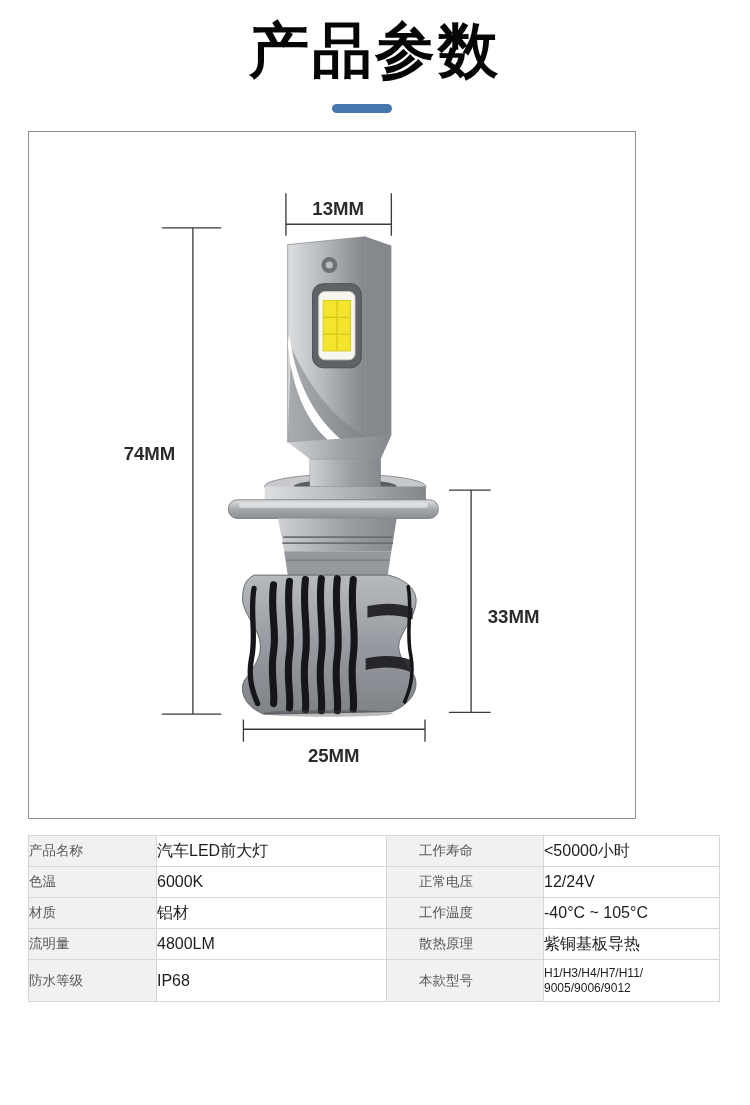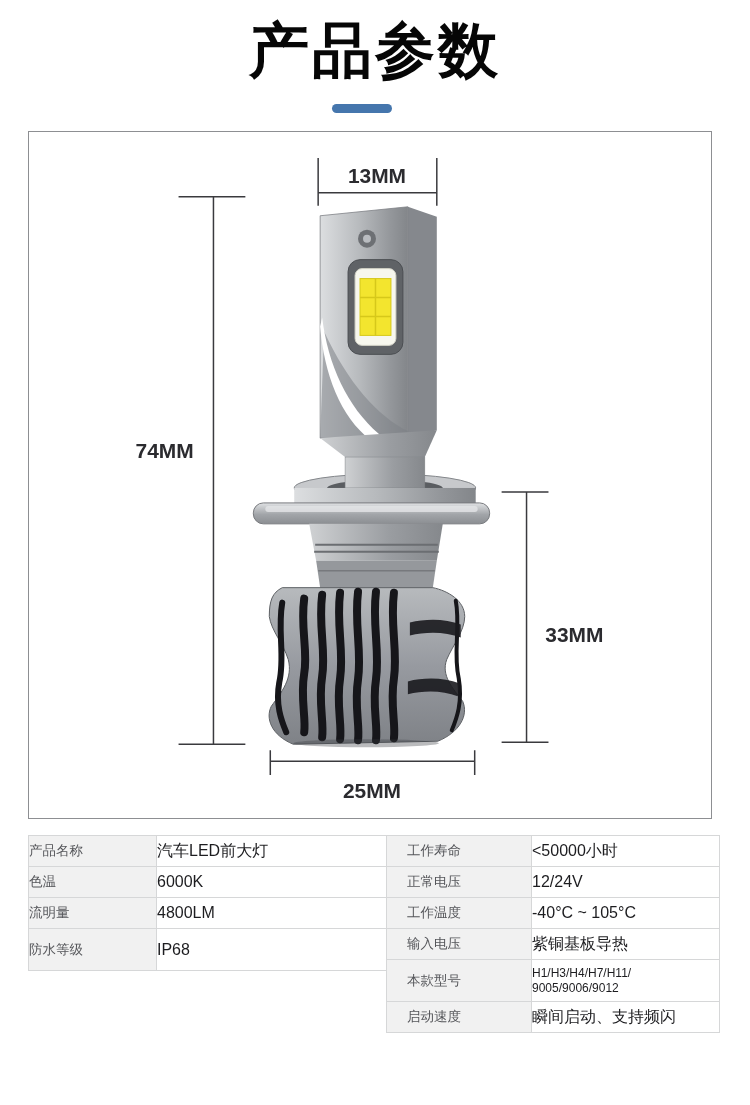--- a/index.html
+++ b/index.html
@@ -19,21 +19,21 @@
     letter-spacing:3px;
   }
   .accent-bar{
     position:absolute;top:104px;left:332px;
     width:60px;height:9px;border-radius:5px;
     background:#4576ad;
   }
   
   .image-panel{
     position:absolute;left:28px;top:131px;
-    width:684px;height:688px;
+    width:608px;height:688px;
     box-sizing:border-box;
     border:1px solid #8d8f92;
     background:#ffffff;
   }
   .image-panel svg{display:block;width:100%;height:100%;}
   .dim-text{
     font-family:"Liberation Sans","DejaVu Sans",sans-serif;
     font-size:21px;font-weight:600;fill:#2b2b2f;
   }
   
@@ -49,21 +49,21 @@
     padding:0;
     vertical-align:middle;
   }
   td.label-cell{
     background:#f1f1f1;
     color:#55565a;
     font-size:13.5px;
     padding-left:26px;
     width:127px;
   }
-  table.spec-right td.label-cell{width:124px;padding-left:20px;}
+  table.spec-right td.label-cell{width:124px;padding-left:32px;}
   td.value-cell{
     background:#ffffff;
     color:#1d1d20;
     font-size:16px;
     padding-left:17px;
     white-space:pre-line;
     line-height:1.2;
   }
   table.spec-right td.value-cell{}
   tr.row-h{height:31px;}
@@ -188,20 +188,24 @@
       <tbody>
         <tr class="row-h">
           <td class="label-cell">产品名称</td>
           <td class="value-cell">汽车LED前大灯</td>
         </tr>
         <tr class="row-h">
           <td class="label-cell">色温</td>
           <td class="value-cell">6000K</td>
         </tr>
         <tr class="row-h">
+          <td class="label-cell">材质</td>
+          <td class="value-cell">铝材</td>
+        </tr>
+        <tr class="row-h">
           <td class="label-cell">流明量</td>
           <td class="value-cell">4800LM</td>
         </tr>
         <tr class="row-tall">
           <td class="label-cell">防水等级</td>
           <td class="value-cell">IP68</td>
         </tr>
       </tbody>
     </table>
 
@@ -213,29 +217,25 @@
         </tr>
         <tr class="row-h">
           <td class="label-cell">正常电压</td>
           <td class="value-cell">12/24V</td>
         </tr>
         <tr class="row-h">
           <td class="label-cell">工作温度</td>
           <td class="value-cell">-40°C ~ 105°C</td>
         </tr>
         <tr class="row-h">
-          <td class="label-cell">输入电压</td>
+          <td class="label-cell">散热原理</td>
           <td class="value-cell">紫铜基板导热</td>
         </tr>
         <tr class="row-tall">
           <td class="label-cell">本款型号</td>
           <td class="value-cell small-value">H1/H3/H4/H7/H11/
 9005/9006/9012</td>
         </tr>
-        <tr class="row-h">
-          <td class="label-cell">启动速度</td>
-          <td class="value-cell">瞬间启动、支持频闪</td>
-        </tr>
       </tbody>
     </table>
 
   </div>
 </div>
 
 </body></html>

